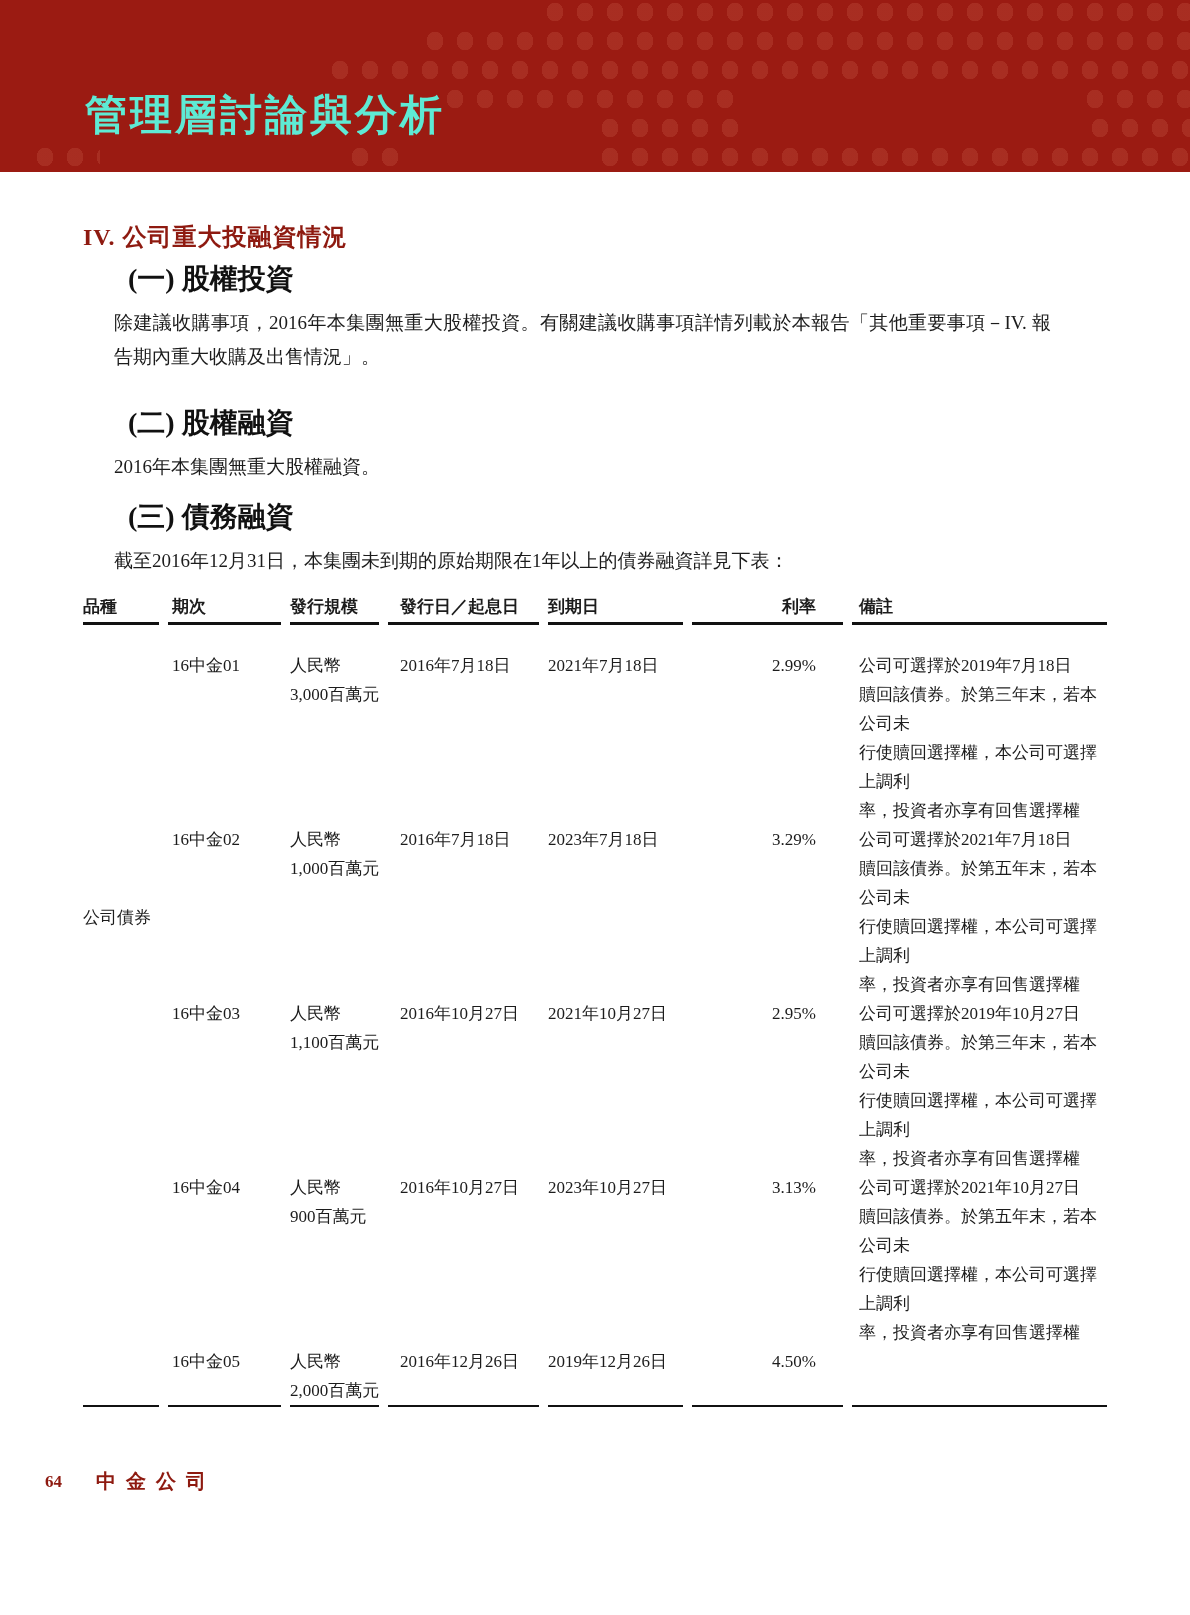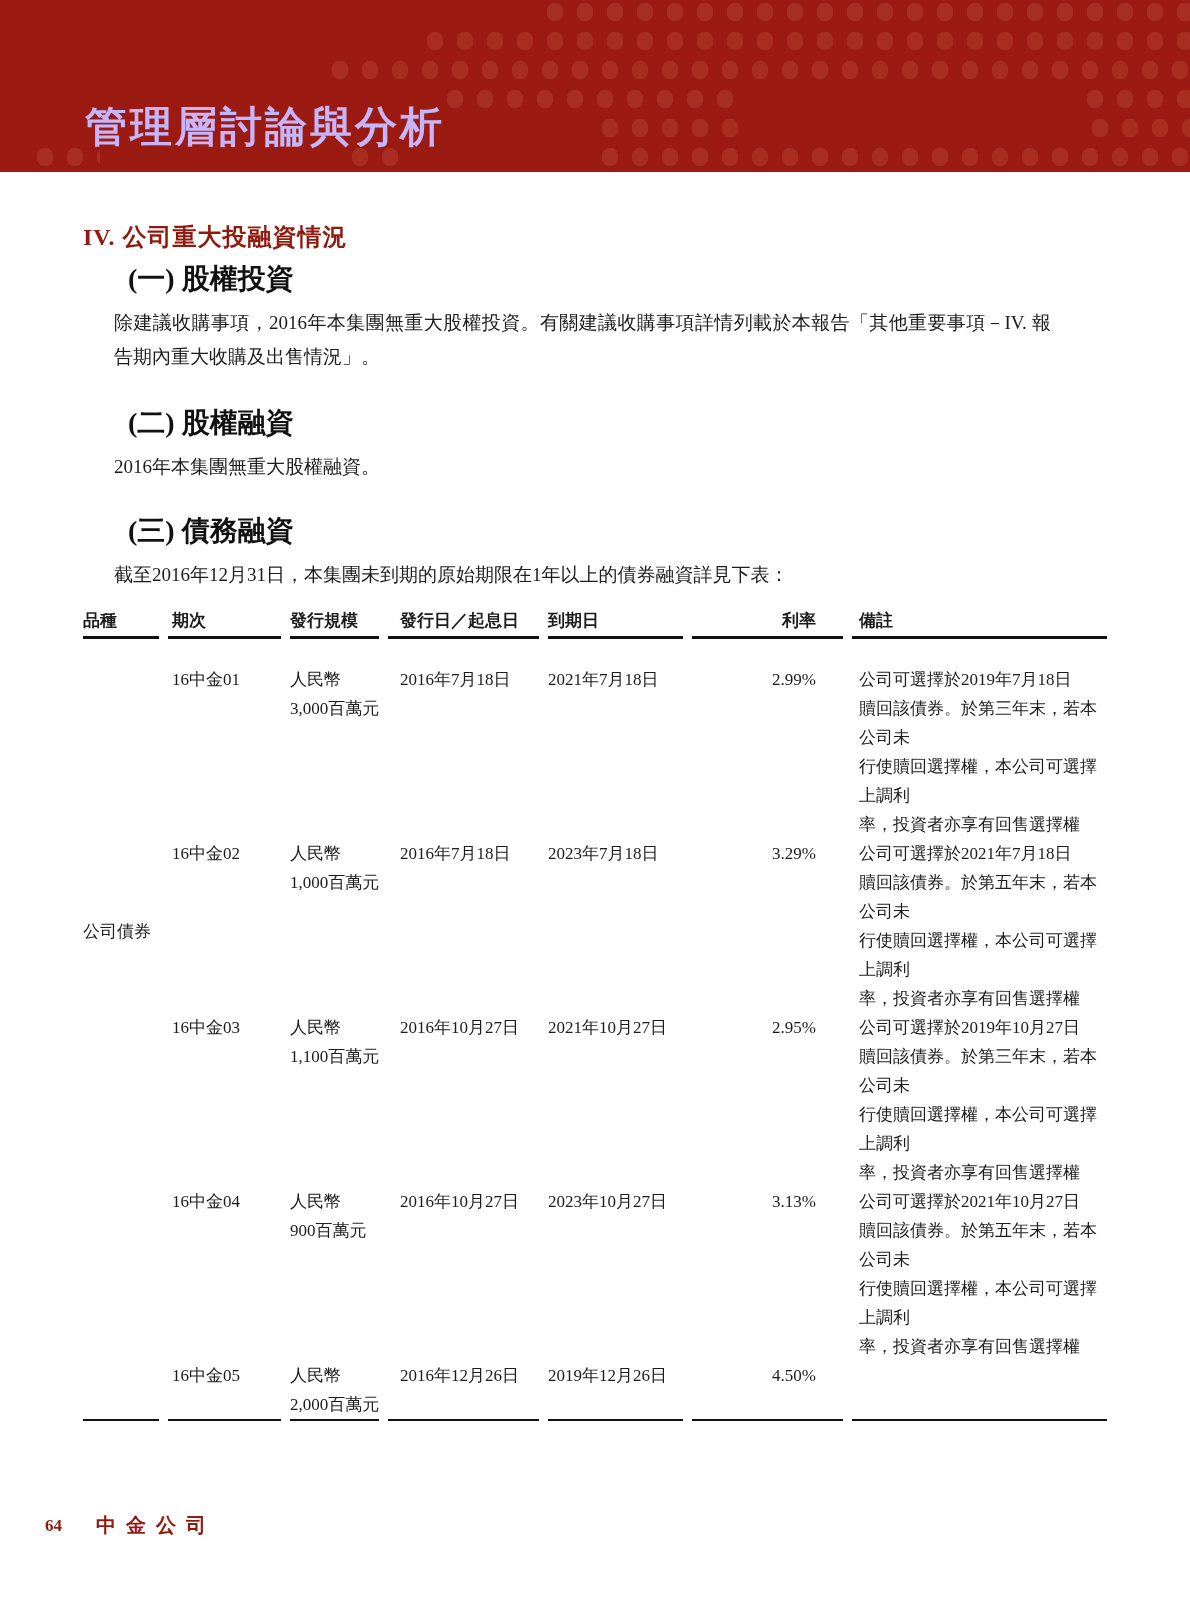--- a/index.html
+++ b/index.html
@@ -6,50 +6,50 @@
   .page{
     position:relative; width:1190px; height:1615px; background:#ffffff;
     font-family:"Liberation Serif","DejaVu Serif",serif; color:#1c1c1c; overflow:hidden;
   }
   
   .banner{position:absolute; top:0; left:0; width:1190px; height:172px; background:#9b1b12; overflow:hidden;}
   .dots{position:absolute; height:29px;
     background-image:radial-gradient(ellipse 8.5px 9.5px at 15px 14px, rgba(230,140,110,0.17) 97%, transparent 100%);
     background-size:30px 29px;}
   .banner-title{
-    position:absolute; left:85px; top:102px; margin:0; color:#c4b5fd;
+    position:absolute; left:85px; top:90px; margin:0; color:#5eead4;
     font-size:42px; font-weight:bold; letter-spacing:3px; line-height:1.2;
   }
   
   .sec-heading{
     margin:50px 0 0 83px; font-size:24px; font-weight:bold; color:#8e1a10; letter-spacing:1px; line-height:30px;
   }
   .sub-heading{font-size:28px; font-weight:bold; color:#111; margin-left:128px; line-height:26px;}
-  .h-1{margin-top:14px;} .h-2{margin-top:36px;} .h-3{margin-top:34px;}
+  .h-1{margin-top:14px;} .h-2{margin-top:36px;} .h-3{margin-top:20px;}
   .para{margin:14px 83px 0 114px; width:937px; font-size:19px; line-height:34px; text-align:justify;}
   
   .table{margin:16px 0 0 83px; width:1024px; font-size:17px; line-height:29px;}
   .grid7{display:grid; grid-template-columns:85px 122px 98px 160px 144px 160px 255px;}
   .thead{font-weight:bold;}
   .thead .hc{line-height:26px; padding-bottom:2px;}
   .rule-row span{display:block; background:#111; margin-right:9px;}
   .rule-row span:last-child{margin-right:0;}
   .rule-thick span{height:3px;}
   .rule-thin span{height:2px;}
   .tbody{position:relative; padding-top:26px;}
   .trow{min-height:116px;}
   .trow-last{min-height:58px;}
   .c2{padding-left:4px;}
   .c3{text-align:left; padding-right:8px;}
   .c4{padding-left:12px;font-family:Liberation Serif, serif;}
   .c6{text-align:right; padding-right:36px;}
   .c7{padding-left:7px;}
   .category{position:absolute; left:0; top:278px; width:85px;}
   
-  .footer{position:absolute; left:45px; top:1512px; color:#8e1a10; font-weight:bold;}
+  .footer{position:absolute; left:45px; top:1468px; color:#8e1a10; font-weight:bold;}
   .footer .pagenum{font-size:17px; vertical-align:1px;}
   .footer .company{font-size:20px; letter-spacing:10px; margin-left:30px;}
 </style>
 </head>
 <body>
 
 <div class="page">
 
   <div class="banner">
     <div class="dots" style="top:-2px;  left:540px; right:0;"></div>

